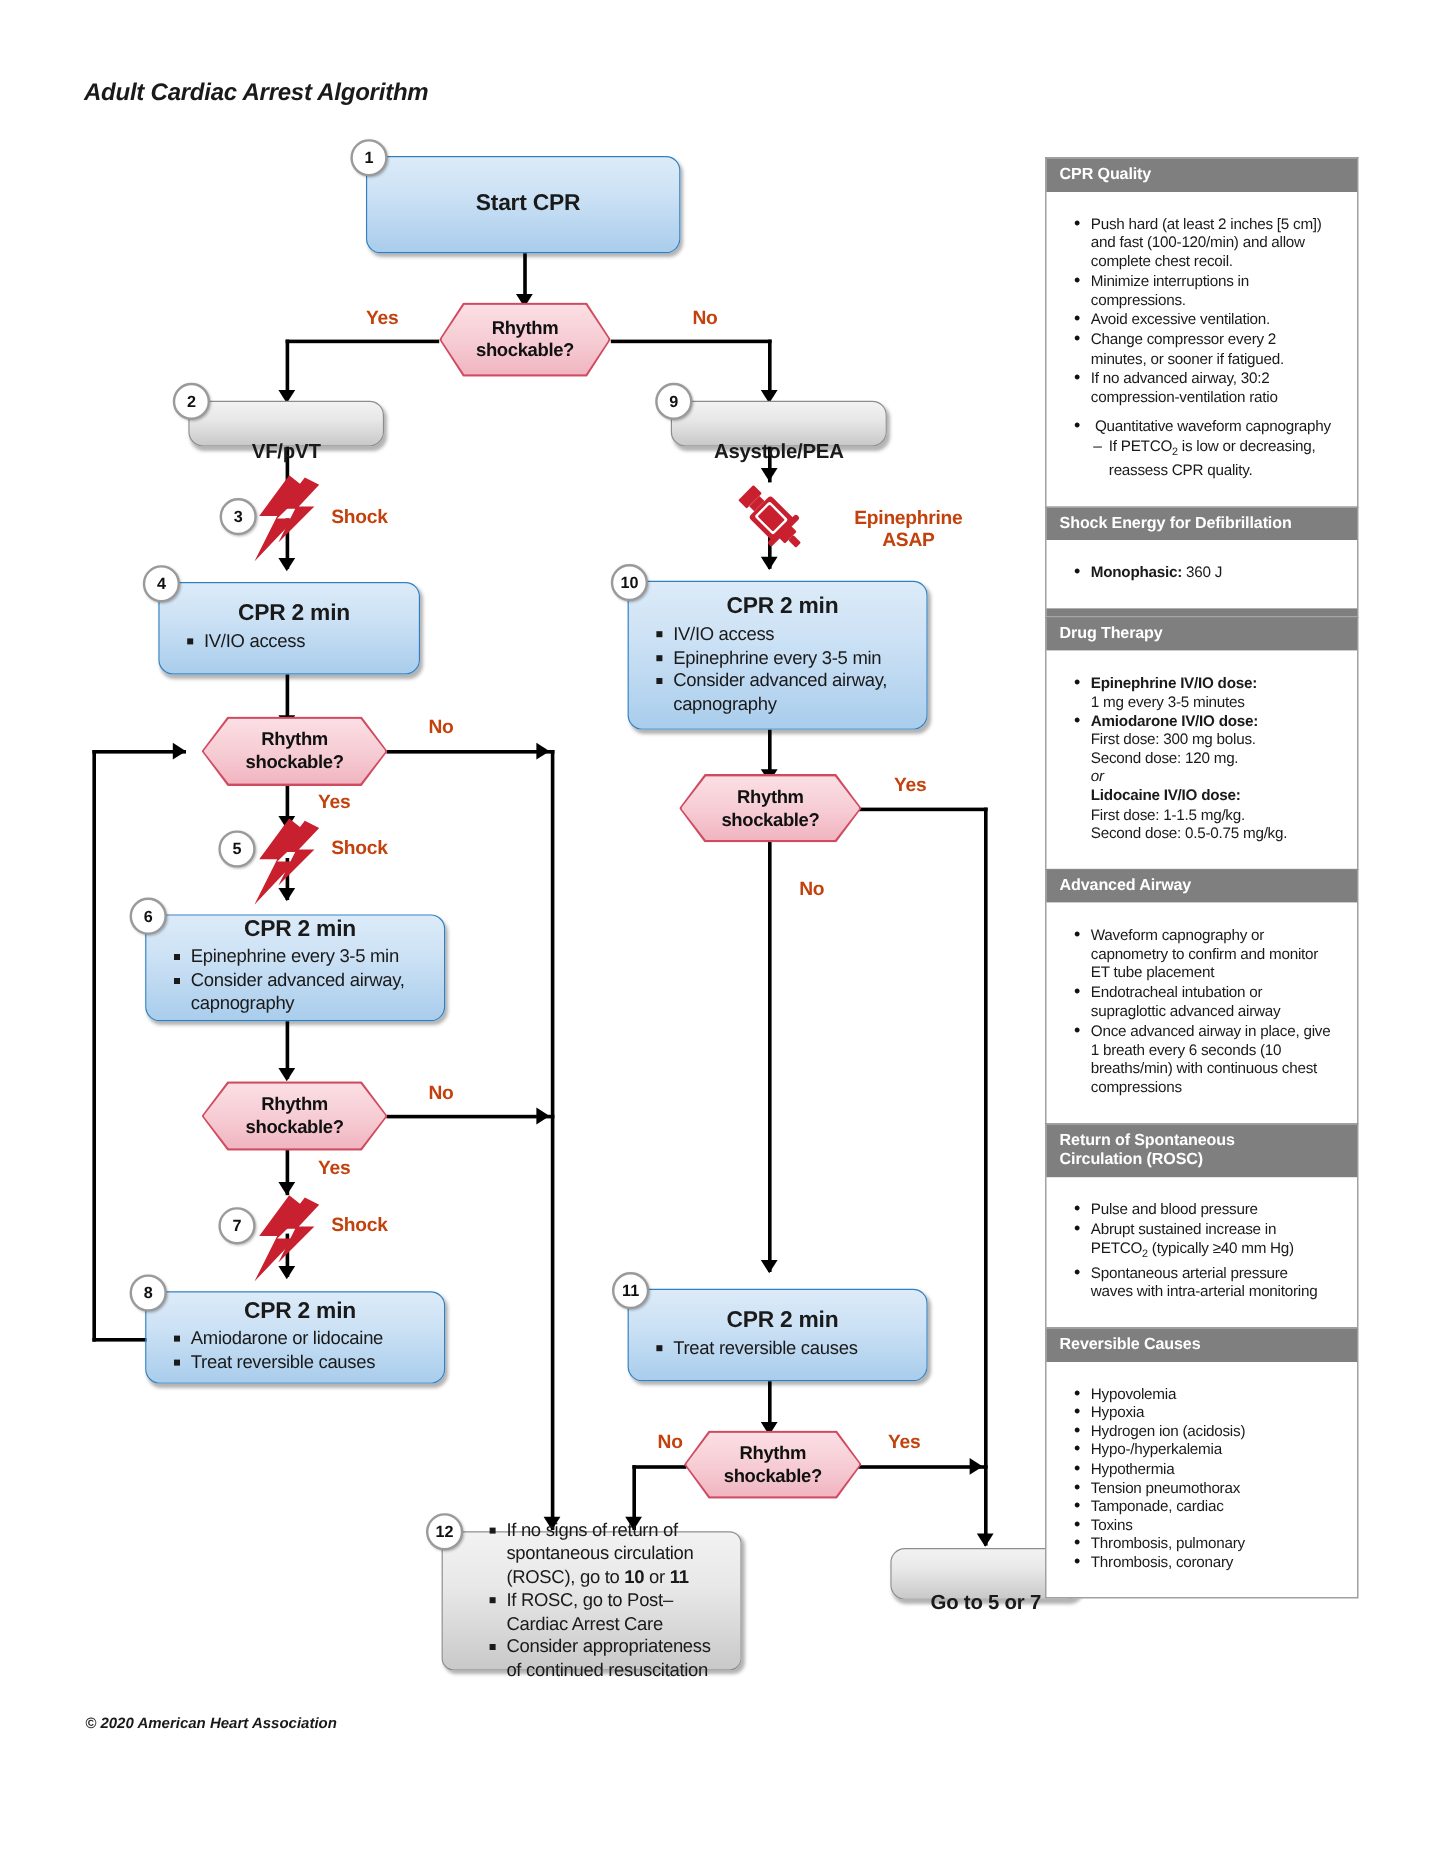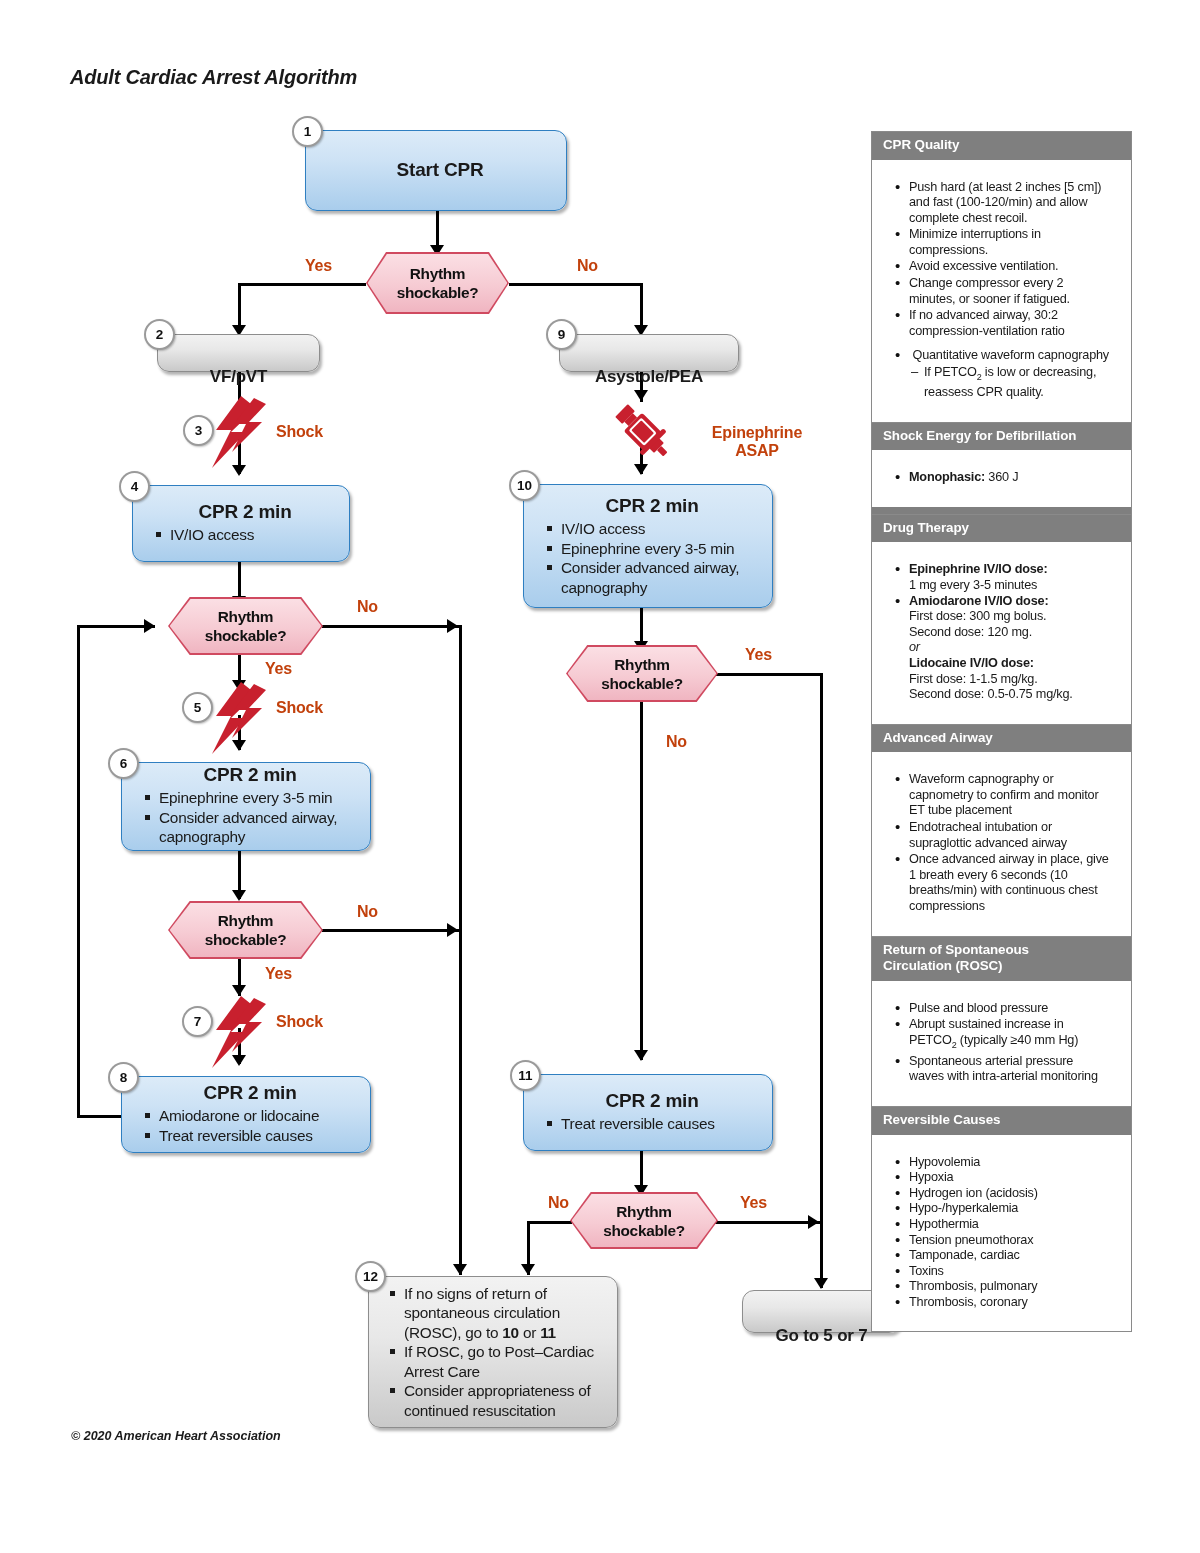--- a/index.html
+++ b/index.html
@@ -357,21 +357,21 @@
   <div class="hexfill"></div>
   <div class="hextext">
     <span>Rhythm</span>
     <span>shockable?</span>
   </div>
 </div>
 <div class="rlab" style="left:548px;top:1194px;">No</div>
 <div class="rlab" style="left:740px;top:1194px;">Yes</div>
 
 <div class="badge" style="left:355px;top:1261px;">12</div>
-<div class="node gray shadow" style="left:368px;top:1276px;width:250px;height:152px;padding:8px 10px 8px 18px;">
+<div class="node gray shadow" style="left:368px;top:1276px;width:250px;height:116px;padding:8px 10px 8px 36px;border-radius:10px;">
   <ul>
     <li><span>If no signs of return of spontaneous circulation (ROSC), go to </span><b>10</b><span> or </span><b>11</b></li>
     <li>If ROSC, go to Post–Cardiac Arrest Care</li>
     <li>Consider appropriateness of continued resuscitation</li>
   </ul>
 </div>
 
 <div class="node gray small shadow" style="left:742px;top:1290px;width:159px;height:43px;">
   <div class="ttl">Go to 5 or 7</div>
 </div>

